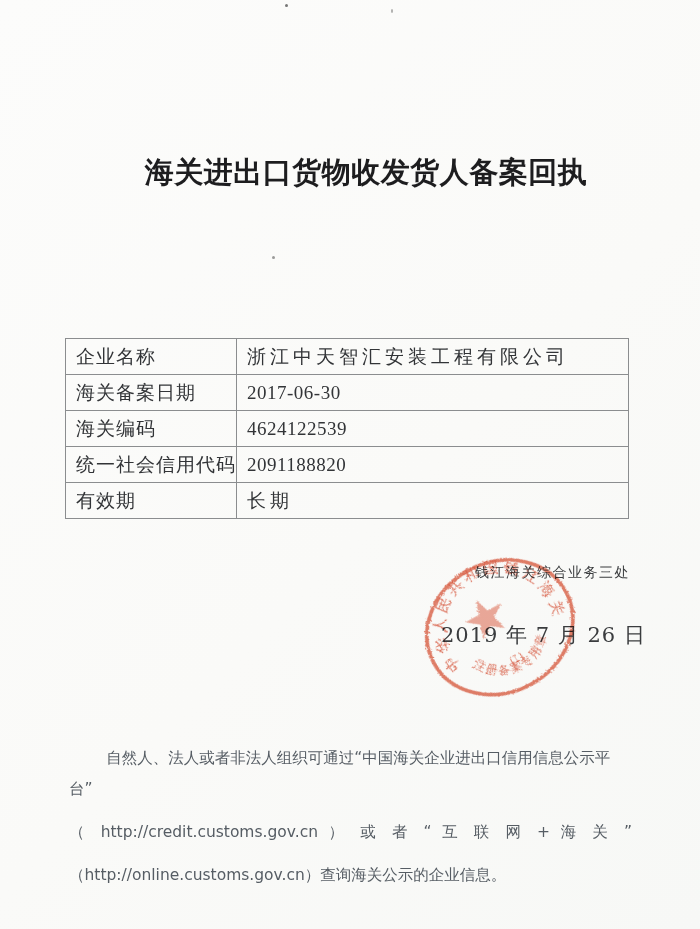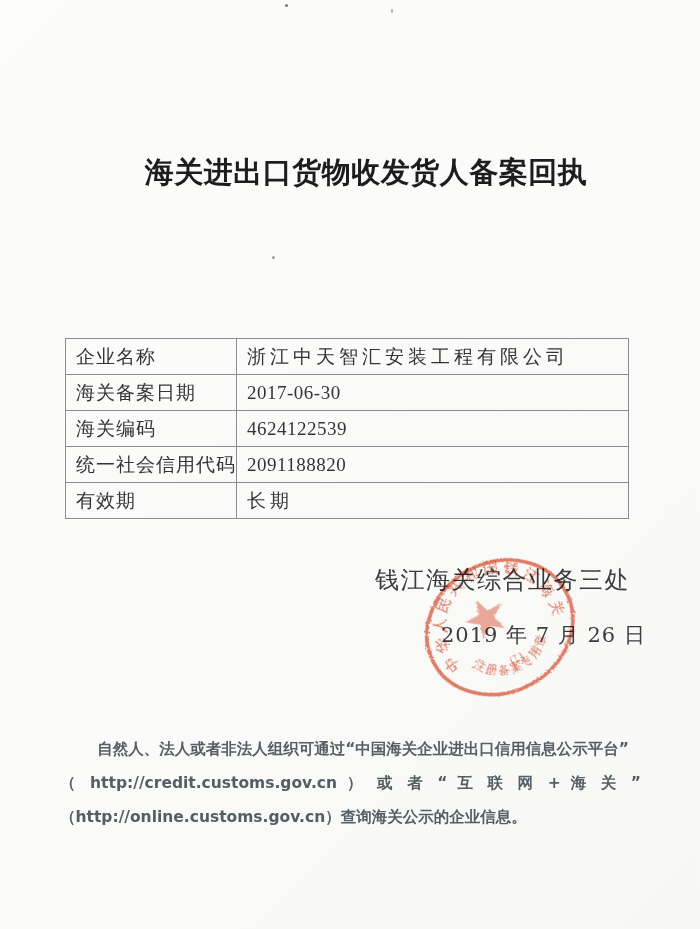--- a/index.html
+++ b/index.html
@@ -61,21 +61,21 @@
   }
   table.reg { border: 1px solid #7e8082; font-family: Liberation Serif, serif; }
   td.cell-label { width: 160px; letter-spacing: 1px; }
   td.cell-value { padding-left: 13px; letter-spacing: 0.5px; }
   td.cell-value.cjk { letter-spacing: 4px; }
 
   .office-line {
     position: absolute;
     top: 564px;
     right: 70px;
-    font-size: 24px;
+    font-size: 14px;
     color: #3a3c3e;
     letter-spacing: 1.5px;
   }
   .date-line {
     position: absolute;
     top: 621px;
     left: 441px;
     font-size: 21px;
     color: #3a3c3e;
     letter-spacing: 1px;
@@ -96,21 +96,21 @@
   .footer {
     position: absolute;
     left: 57px;
     top: 731px;
     width: 587px;
     font-family: "DejaVu Sans", sans-serif;
     font-size: 15.5px;
     color: #565d64;
     line-height: 31px;
   }
-  .footer p { margin: 3px; font-weight: bold; }
+  .footer p { margin: 12px; }
   .footer .fl1 { text-indent: 2.4em; }
   .footer .fl2 { text-align: justify; text-align-last: justify; }
 </style>
 </head>
 <body>
 
 <div class="page">
 
   <span class="speck s1"></span>
   <span class="speck s2"></span>

